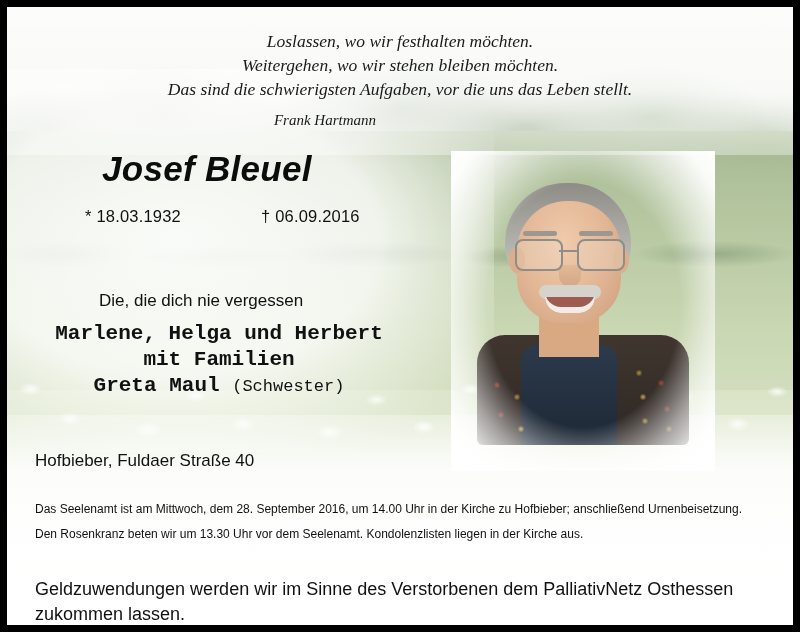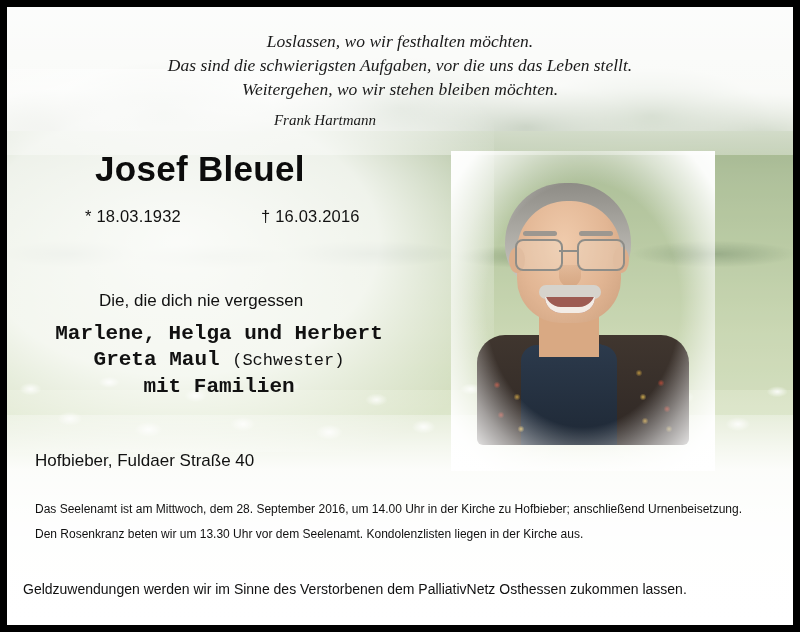--- a/index.html
+++ b/index.html
@@ -269,26 +269,27 @@
     color: #1a1a1a;
   }
   .poem .line { white-space: nowrap; }
   .poem .author {
     margin-top: 7px;
     font-size: 15px;
     padding-right: 150px;
   }
   .name {
     position: absolute;
-    left: 88px; top: 142px;
+    left: 95px; top: 142px;
     font-family: "Liberation Sans", sans-serif;
     font-weight: bold;
     font-size: 35px;
     letter-spacing: .3px;
     color: #0c0c0c;
+    font-style: italic;
   }
   .dates {
     position: absolute;
     left: 78px; top: 200px;
     font-size: 16.5px;
     letter-spacing: .2px;
   }
   .dates .birth { margin-right: 80px; }
   .dedication {
     position: absolute;
@@ -314,22 +315,22 @@
     font-size: 17px;
   }
   .service {
     position: absolute;
     left: 28px; top: 490px; width: 718px;
     font-size: 12px;
     line-height: 25px;
   }
   .donation {
     position: absolute;
-    left: 16px; top: 570px; width: 718px;
-    font-size: 14px;
+    left: 28px; top: 570px; width: 718px;
+    font-size: 18px;
     line-height: 25px;
   }
 </style>
 </head>
 <body>
 
 <div class="page">
   <div class="frame">
 
     <div class="bg">
@@ -365,40 +366,40 @@
       <div class="p-nose"></div>
       <div class="p-stache"></div>
       <div class="p-mouth"></div>
       <div class="feather"></div>
     </div>
 
     <div class="content">
 
       <div class="poem">
         <div class="line">Loslassen, wo wir festhalten möchten.</div>
+        <div class="line">Weitergehen, wo wir stehen bleiben möchten.</div>
         <div class="line">Das sind die schwierigsten Aufgaben, vor die uns das Leben stellt.</div>
-        <div class="line">Weitergehen, wo wir stehen bleiben möchten.</div>
         <div class="author">Frank Hartmann</div>
       </div>
 
       <div class="name">Josef Bleuel</div>
 
       <div class="dates">
-        <span class="birth">* 18.03.1932</span><span class="death">† 16.03.2016</span>
+        <span class="birth">* 18.03.1932</span><span class="death">† 06.09.2016</span>
       </div>
 
       <div class="dedication">Die, die dich nie vergessen</div>
 
       <div class="survivors">
         <div>Marlene, Helga und Herbert</div>
+        <div>mit Familien</div>
         <div>
           <span>Greta Maul</span>
           <span class="sister-note">(Schwester)</span>
         </div>
-        <div>mit Familien</div>
       </div>
 
       <div class="address">Hofbieber, Fuldaer Straße 40</div>
 
       <div class="service">Das Seelenamt ist am Mittwoch, dem 28. September 2016, um 14.00 Uhr in der Kirche zu Hofbieber; anschließend Urnenbeisetzung. Den Rosenkranz beten wir um 13.30 Uhr vor dem Seelenamt. Kondolenzlisten liegen in der Kirche aus.</div>
 
       <div class="donation">Geldzuwendungen werden wir im Sinne des Verstorbenen dem PalliativNetz Osthessen zukommen lassen.</div>
 
     </div>
   </div>

